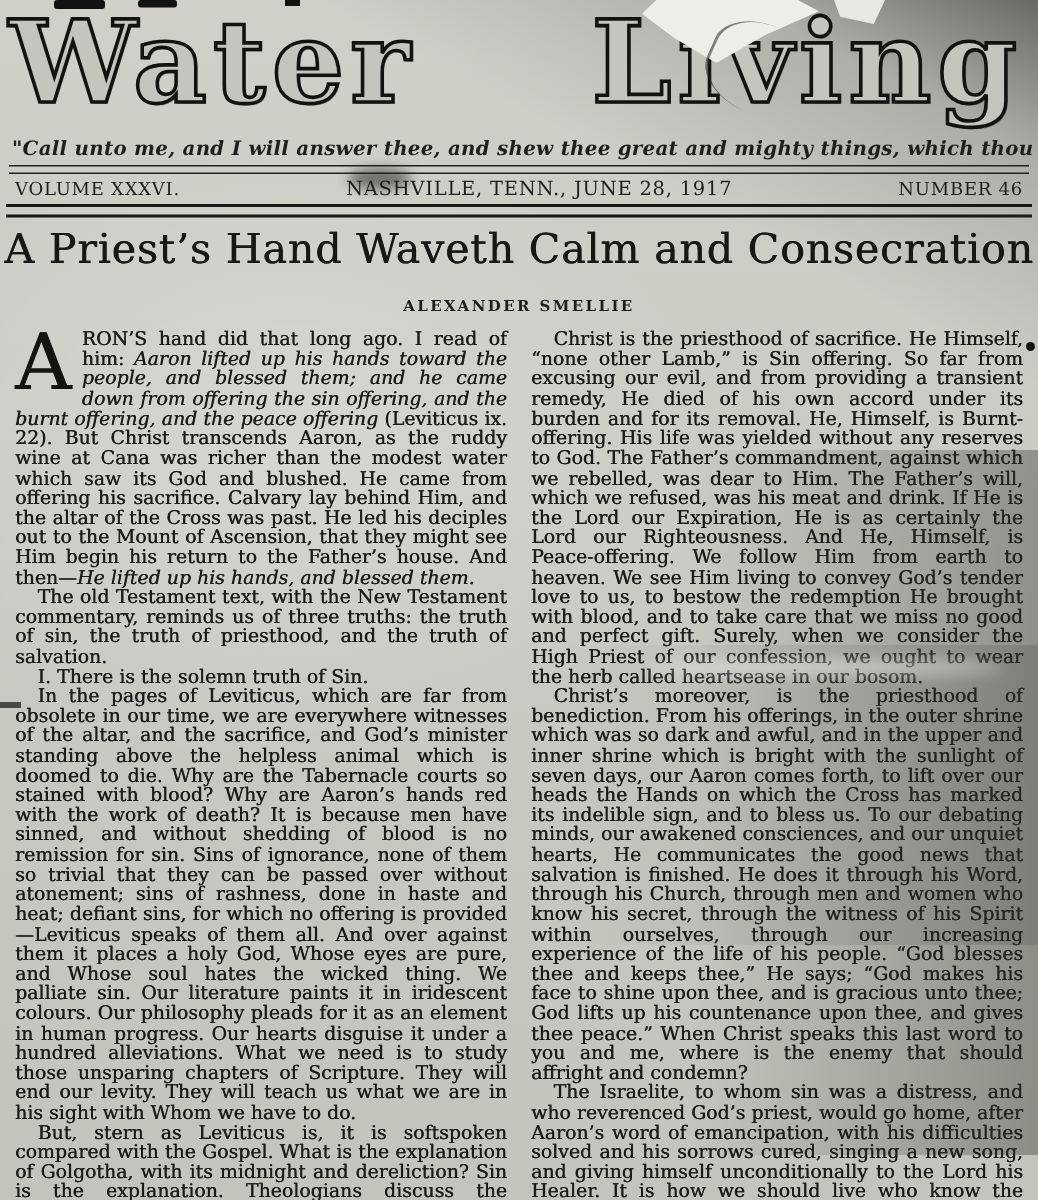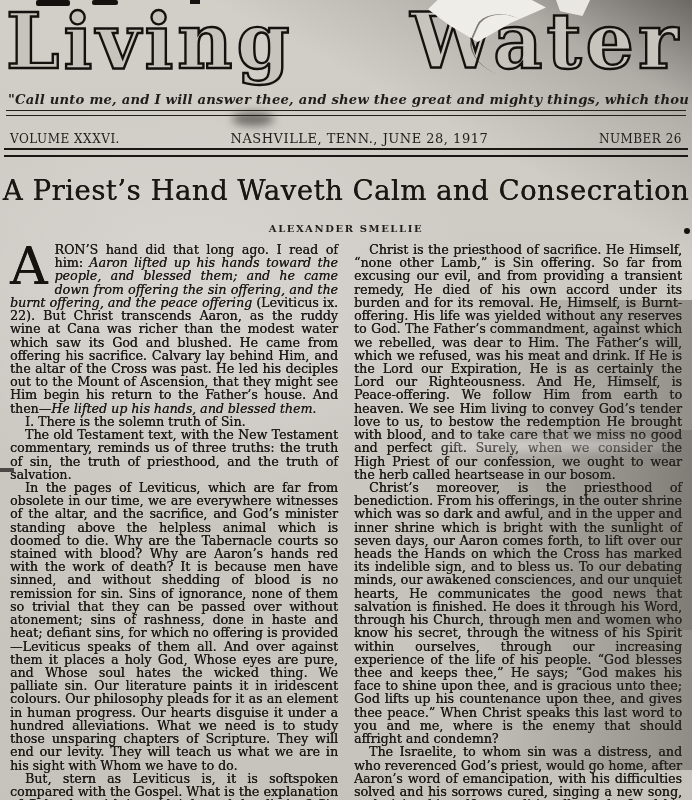--- a/index.html
+++ b/index.html
@@ -40,25 +40,25 @@
     margin:4px 10px 0 6px;height:86px;}
   .masthead .word{
     font-size:76px;font-weight:bold;line-height:1.0;letter-spacing:4px;
     color:#c7c4bd;-webkit-text-stroke:2.4px #14120e;
     text-shadow:1px 1px 0 rgba(20,18,14,0.35);}
   .tagline{margin:2px 8px 0;font-size:13.2px;font-style:italic;font-weight:bold;
     letter-spacing:0.2px;white-space:nowrap;}
   .rule-thin{margin:3px 6px 0;height:4px;border-top:1px solid #24211d;border-bottom:1px solid #24211d;}
   .dateline{display:flex;justify-content:space-between;align-items:baseline;margin:3px 10px 2px;
     font-size:12px;font-weight:normal;letter-spacing:0.5px;}
-  .dateline .center{font-size:13px;margin-top:12px;}
+  .dateline .center{font-size:13px;}
   .rule-thick{margin:1px 4px 0;height:5px;border-top:2px solid #1a1815;border-bottom:2px solid #1a1815;}
 
   
-  .article-title{text-align:center;margin-top:17px;font-size:27.5px;letter-spacing:0.5px;
+  .article-title{text-align:center;margin-top:5px;font-size:27.5px;letter-spacing:0.5px;
     color:#191713;text-shadow:0.3px 0 0 currentColor;}
   .byline{text-align:center;font-size:10px;font-weight:bold;letter-spacing:1.6px;margin-top:17px;}
   .columns{display:flex;gap:16px;padding:9px 10px 0 10px;}
   .col{flex:1;min-width:0;text-align:justify;font-size:12.6px;line-height:1.05;
     color:#1d1b18;text-shadow:0.25px 0 0 currentColor;}
   p.para{margin:0;}
   p.indent{text-indent:15px;}
   .dropcap{float:left;font-size:52px;line-height:0.78;padding:3px 7px 0 0;color:#15130f;}
   em{}
 </style>
@@ -74,42 +74,42 @@
   <div class="torn-b"></div>
   <div class="crack"></div>
   <div class="speck sp1"></div>
   <div class="speck sp2"></div>
   <div class="speck sp3"></div>
   <div class="speck sp4"></div>
   <div class="speck sp5"></div>
   <div class="smudge"></div>
 
   <div class="masthead">
+    <span class="word">Water</span>
     <span class="word">Living</span>
-    <span class="word">Water</span>
   </div>
 
   <div class="tagline">"Call unto me, and I will answer thee, and shew thee great and mighty things, which thou knowest not."—Jer. 33:3</div>
   <div class="rule-thin"></div>
 
   <div class="dateline">
     <span>VOLUME XXXVI.</span>
     <span class="center">NASHVILLE, TENN., JUNE 28, 1917</span>
-    <span>NUMBER 26</span>
+    <span>NUMBER 46</span>
   </div>
   <div class="rule-thick"></div>
 
   <div class="article-title">A Priest’s Hand Waveth Calm and Consecration</div>
   <div class="byline">ALEXANDER SMELLIE</div>
 
   <div class="columns">
     <div class="col">
         <p class="para"><span class="dropcap">A</span><span>RON’S hand did that long ago.  I read of him: </span><em>Aaron lifted up his hands toward the people, and blessed them; and he came down from offering the sin offering, and the burnt offering, and the peace offering</em><span> (Leviticus ix. 22).  But Christ transcends Aaron, as the ruddy wine at Cana was richer than the modest water which saw its God and blushed.  He came from offering his sacrifice.  Calvary lay behind Him, and the altar of the Cross was past.  He led his deciples out to the Mount of Ascension, that they might see Him begin his return to the Father’s house.  And then—</span><em>He lifted up his hands, and blessed them.</em></p>
+        <p class="para indent"><span>The old Testament text, with the New Testament commentary, reminds us of three truths: the truth of sin, the truth of priesthood, and the truth of salvation.</span></p>
         <p class="para indent"><span>I.  There is the solemn truth of Sin.</span></p>
-        <p class="para indent"><span>The old Testament text, with the New Testament commentary, reminds us of three truths: the truth of sin, the truth of priesthood, and the truth of salvation.</span></p>
         <p class="para indent"><span>In the pages of Leviticus, which are far from obsolete in our time, we are everywhere witnesses of the altar, and the sacrifice, and God’s minister standing above the helpless animal which is doomed to die.  Why are the Tabernacle courts so stained with blood?  Why are Aaron’s hands red with the work of death?  It is because men have sinned, and without shedding of blood is no remission for sin.  Sins of ignorance, none of them so trivial that they can be passed over without atonement; sins of rashness, done in haste and heat; defiant sins, for which no offering is provided—Leviticus speaks of them all.  And over against them it places a holy God, Whose eyes are pure, and Whose soul hates the wicked thing.  We palliate sin.  Our literature paints it in iridescent colours.  Our philosophy pleads for it as an element in human progress.  Our hearts disguise it under a hundred alleviations.  What we need is to study those unsparing chapters of Scripture.  They will end our levity.  They will teach us what we are in his sight with Whom we have to do.</span></p>
         <p class="para indent"><span>But, stern as Leviticus is, it is softspoken compared with the Gospel.  What is the explanation of Golgotha, with its midnight and dereliction?  Sin is the explanation.  Theologians discuss the problem whether God would have become incarnate in a universe which remained obedient and clean, in order to taste our innocent experience, and as One of ourselves to lead us upward to powers we could not otherwise touch.  It is a purely academic theme and we have no means of arriving at a verdict, simply because such a sweet and untainted universe is to us a </span></p>
       </div>
     <div class="col">
         <p class="para indent"><span>Christ is the priesthood of sacrifice.  He Himself, “none other Lamb,” is Sin offering.  So far from excusing our evil, and from providing a transient remedy, He died of his own accord under its burden and for its removal.  He, Himself, is Burnt-offering.  His life was yielded without any reserves to God.  The Father’s commandment, against which we rebelled, was dear to Him.  The Father’s will, which we refused, was his meat and drink.  If He is the Lord our Expiration, He is as certainly the Lord our Righteousness.  And He, Himself, is Peace-offering.  We follow Him from earth to heaven.  We see Him living to convey God’s tender love to us, to bestow the redemption He brought with blood, and to take care that we miss no good and perfect gift.  Surely, when we consider the High Priest of our confession, we ought to wear the herb called heartsease in our bosom.</span></p>
         <p class="para indent"><span>Christ’s moreover, is the priesthood of benediction.  From his offerings, in the outer shrine which was so dark and awful, and in the upper and inner shrine which is bright with the sunlight of seven days, our Aaron comes forth, to lift over our heads the Hands on which the Cross has marked its indelible sign, and to bless us.  To our debating minds, our awakened consciences, and our unquiet hearts, He communicates the good news that salvation is finished.  He does it through his Word, through his Church, through men and women who know his secret, through the witness of his Spirit within ourselves, through our increasing experience of the life of his people.  “God blesses thee and keeps thee,” He says; “God makes his face to shine upon thee, and is gracious unto thee; God lifts up his countenance upon thee, and gives thee peace.”  When Christ speaks this last word to you and me, where is the enemy that should affright and condemn?</span></p>
         <p class="para indent"><span>The Israelite, to whom sin was a distress, and who reverenced God’s priest, would go home, after Aaron’s word of emancipation, with his difficulties solved and his sorrows cured, singing a new song, and giving himself unconditionally to the Lord his Healer.  It is how we should live who know the Priest of the better covenant.</span></p>
       </div>
   </div>
 

